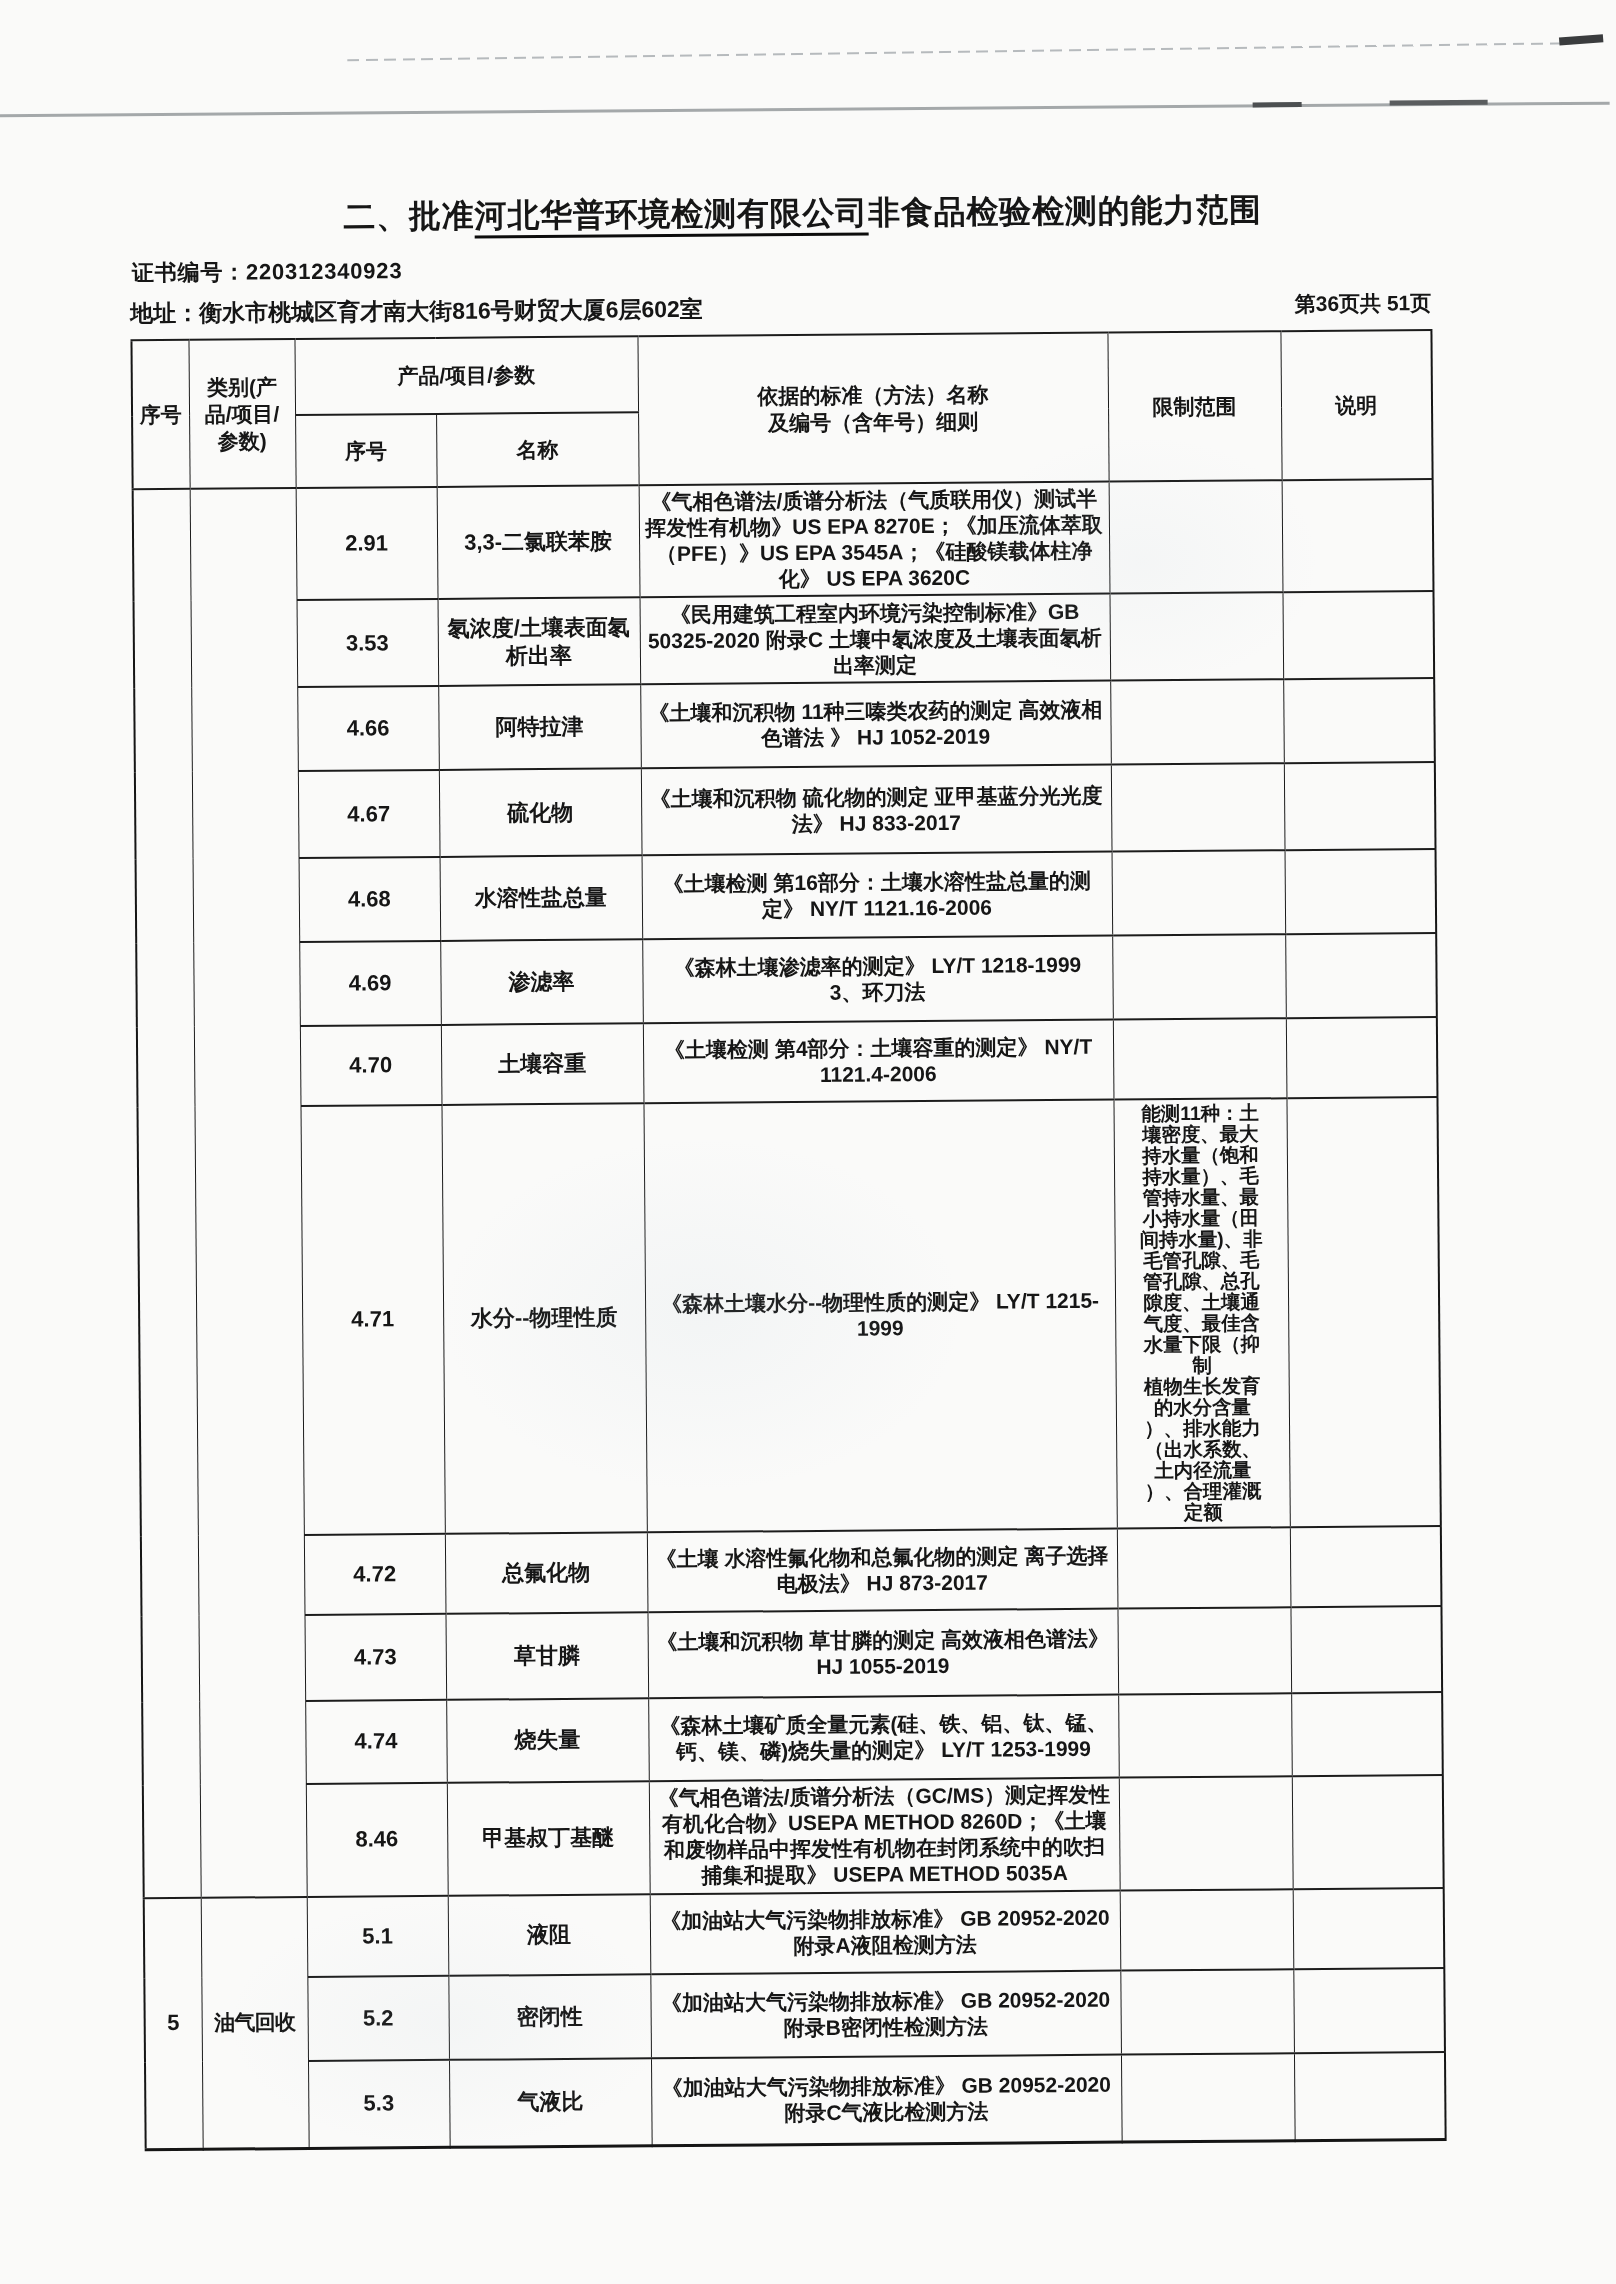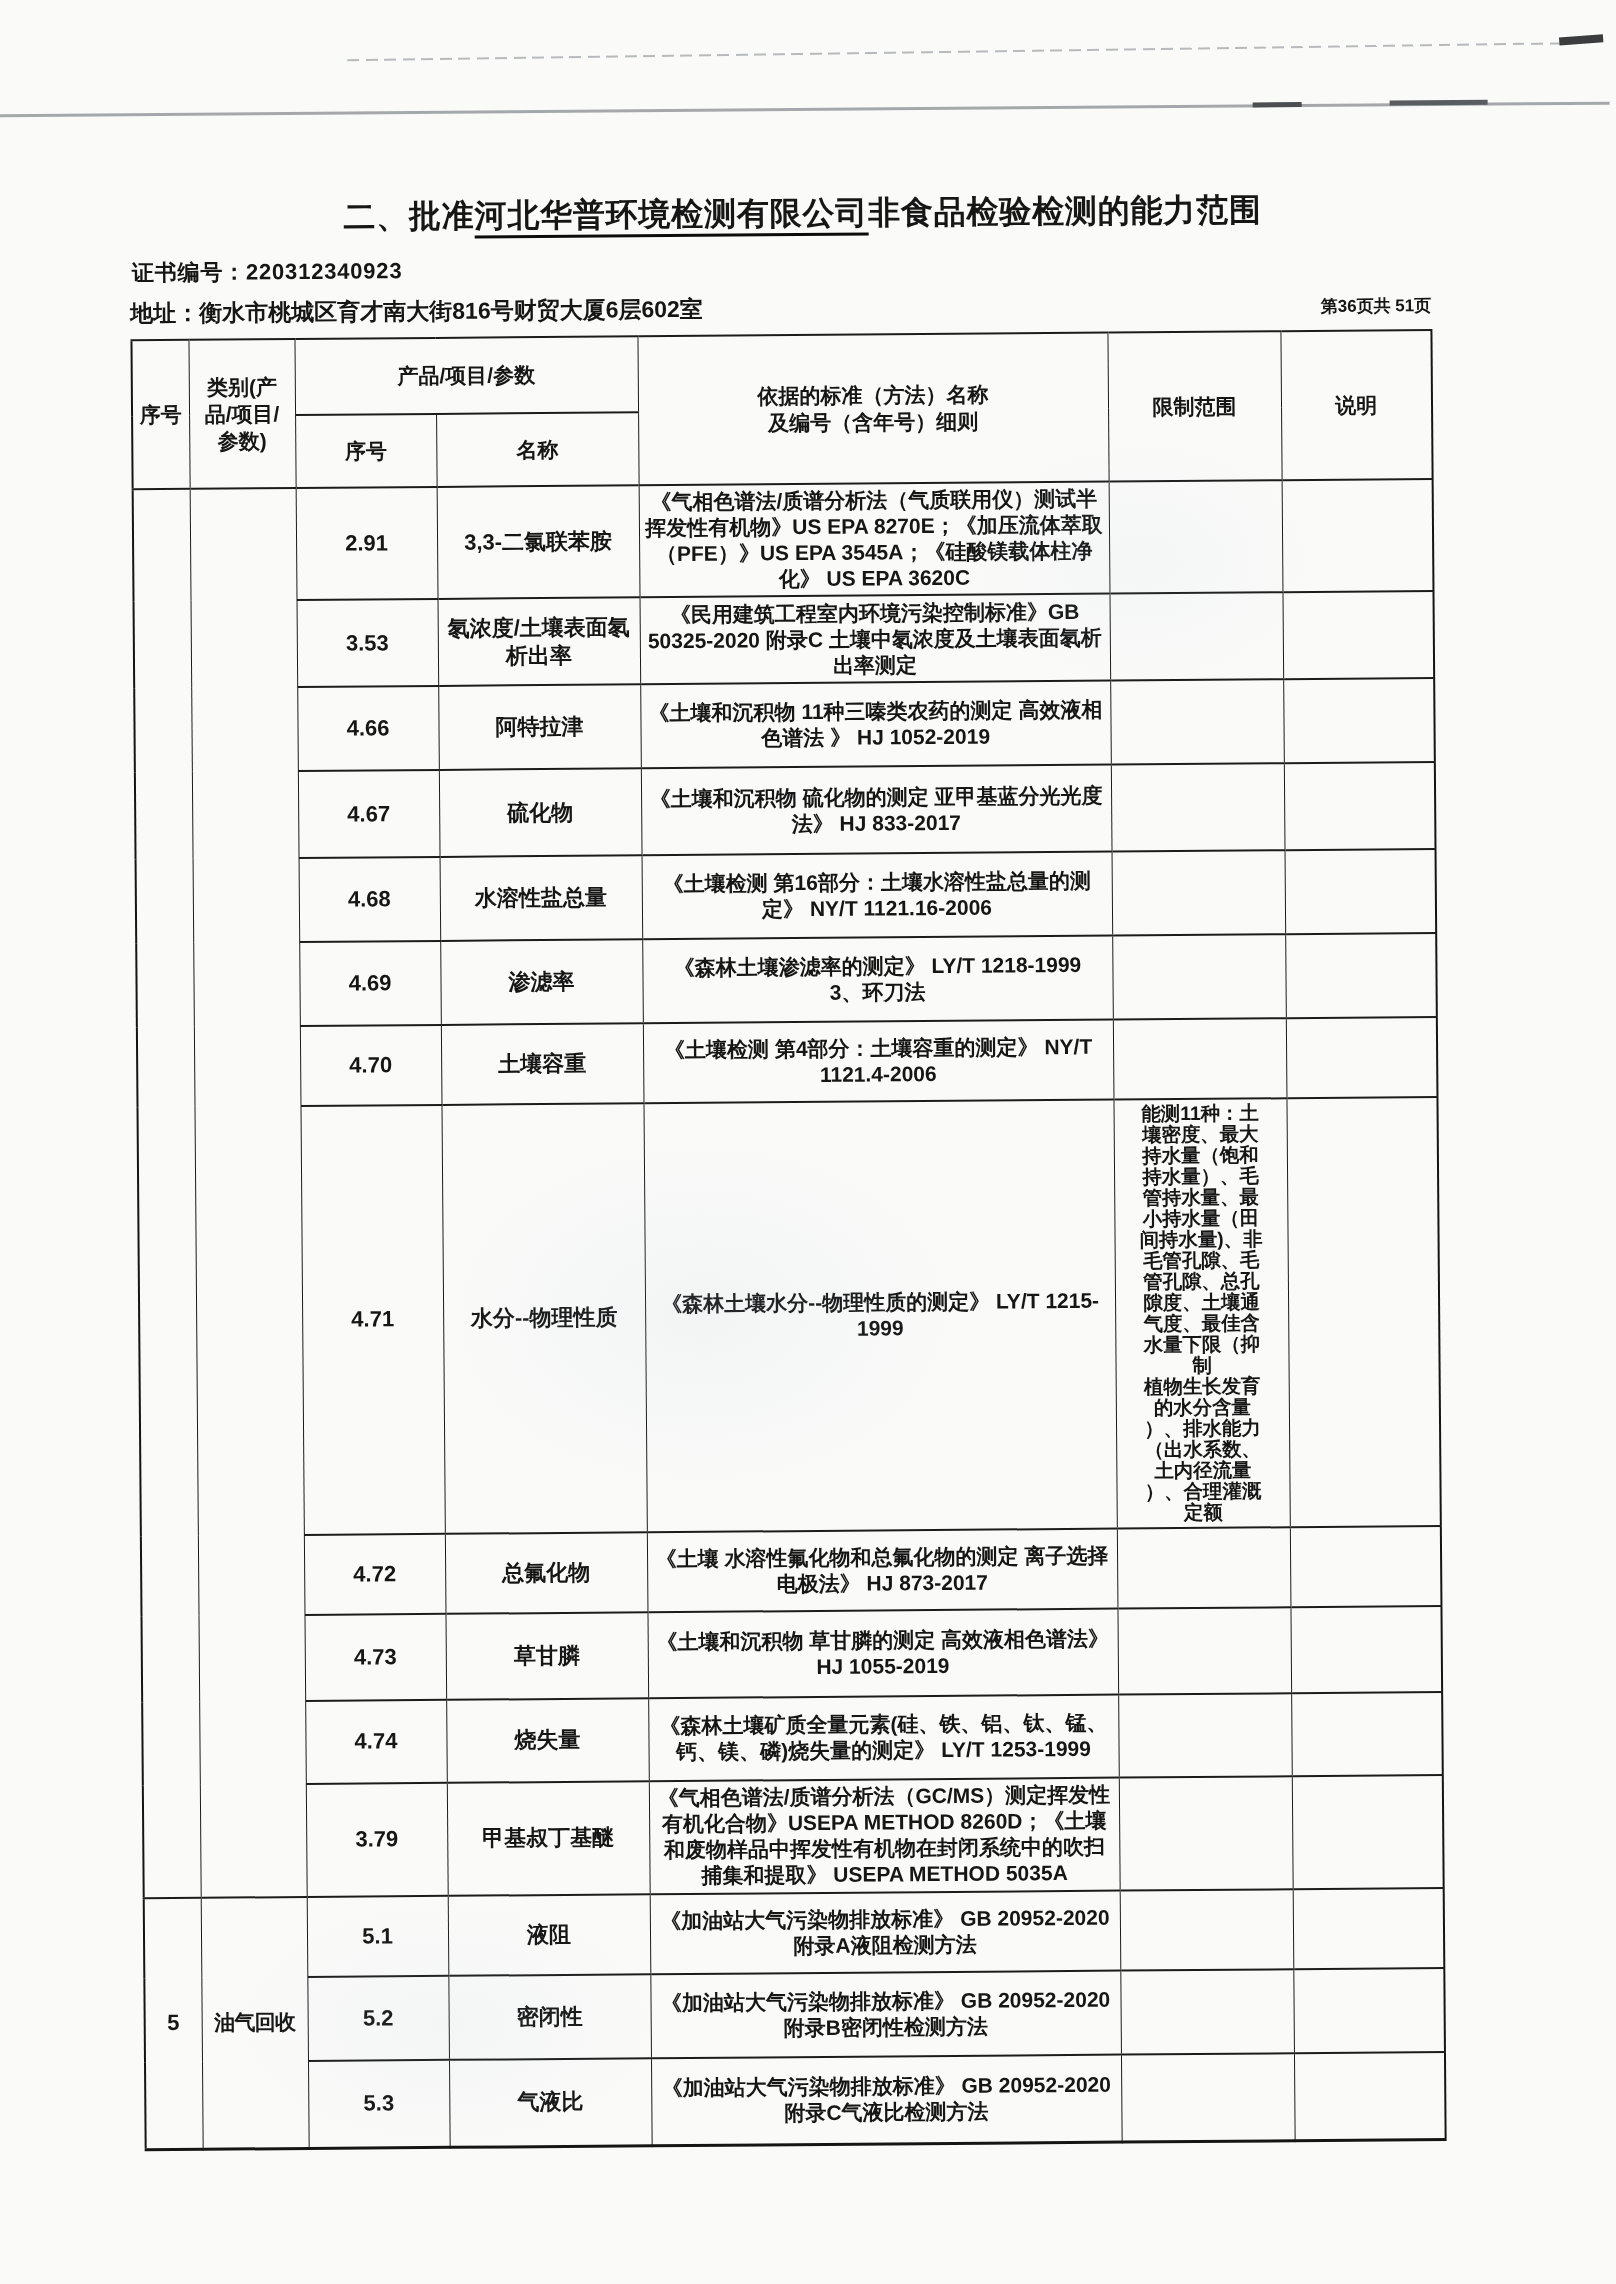--- a/index.html
+++ b/index.html
@@ -54,21 +54,21 @@
   }
   .addr-row {
     margin: 10px 0 0 135px;
     width: 1301px;
     display: flex;
     justify-content: space-between;
     align-items: flex-end;
     font-size: 23px;
     font-weight: 700;
   }
-  .page-indicator { font-size: 17px; font-weight: 700; padding-bottom: 1.7px; }
+  .page-indicator { font-size: 21px; font-weight: 700; padding-bottom: 1.7px; }
 
   table.cap {
     margin: 10px 0 0 135px;
     width: 1301px;
     border-collapse: collapse;
     table-layout: fixed;
   }
   table.cap th, table.cap td {
     border-left: 1.7px solid #1c1c1c;
     border-right: 1.7px solid #1c1c1c;
@@ -234,21 +234,21 @@
         <td class="c-note"></td>
       </tr>
       <tr style="height:83px">
         <td class="c-no">4.74</td>
         <td class="c-name">烧失量</td>
         <td class="c-std">《森林土壤矿质全量元素(硅、铁、铝、钛、锰、钙、镁、磷)烧失量的测定》 LY/T 1253-1999</td>
         <td class="c-limit"></td>
         <td class="c-note"></td>
       </tr>
       <tr style="height:109px">
-        <td class="c-no">3.79</td>
+        <td class="c-no">8.46</td>
         <td class="c-name">甲基叔丁基醚</td>
         <td class="c-std">《气相色谱法/质谱分析法（GC/MS）测定挥发性有机化合物》USEPA METHOD 8260D；《土壤和废物样品中挥发性有机物在封闭系统中的吹扫捕集和提取》 USEPA METHOD 5035A</td>
         <td class="c-limit"></td>
         <td class="c-note"></td>
       </tr>
       <tr style="height:80px">
         <td class="c-cat-seq" rowspan="3">5</td>
         <td class="c-cat-label" rowspan="3">油气回收</td>
         <td class="c-no">5.1</td>
         <td class="c-name">液阻</td>

